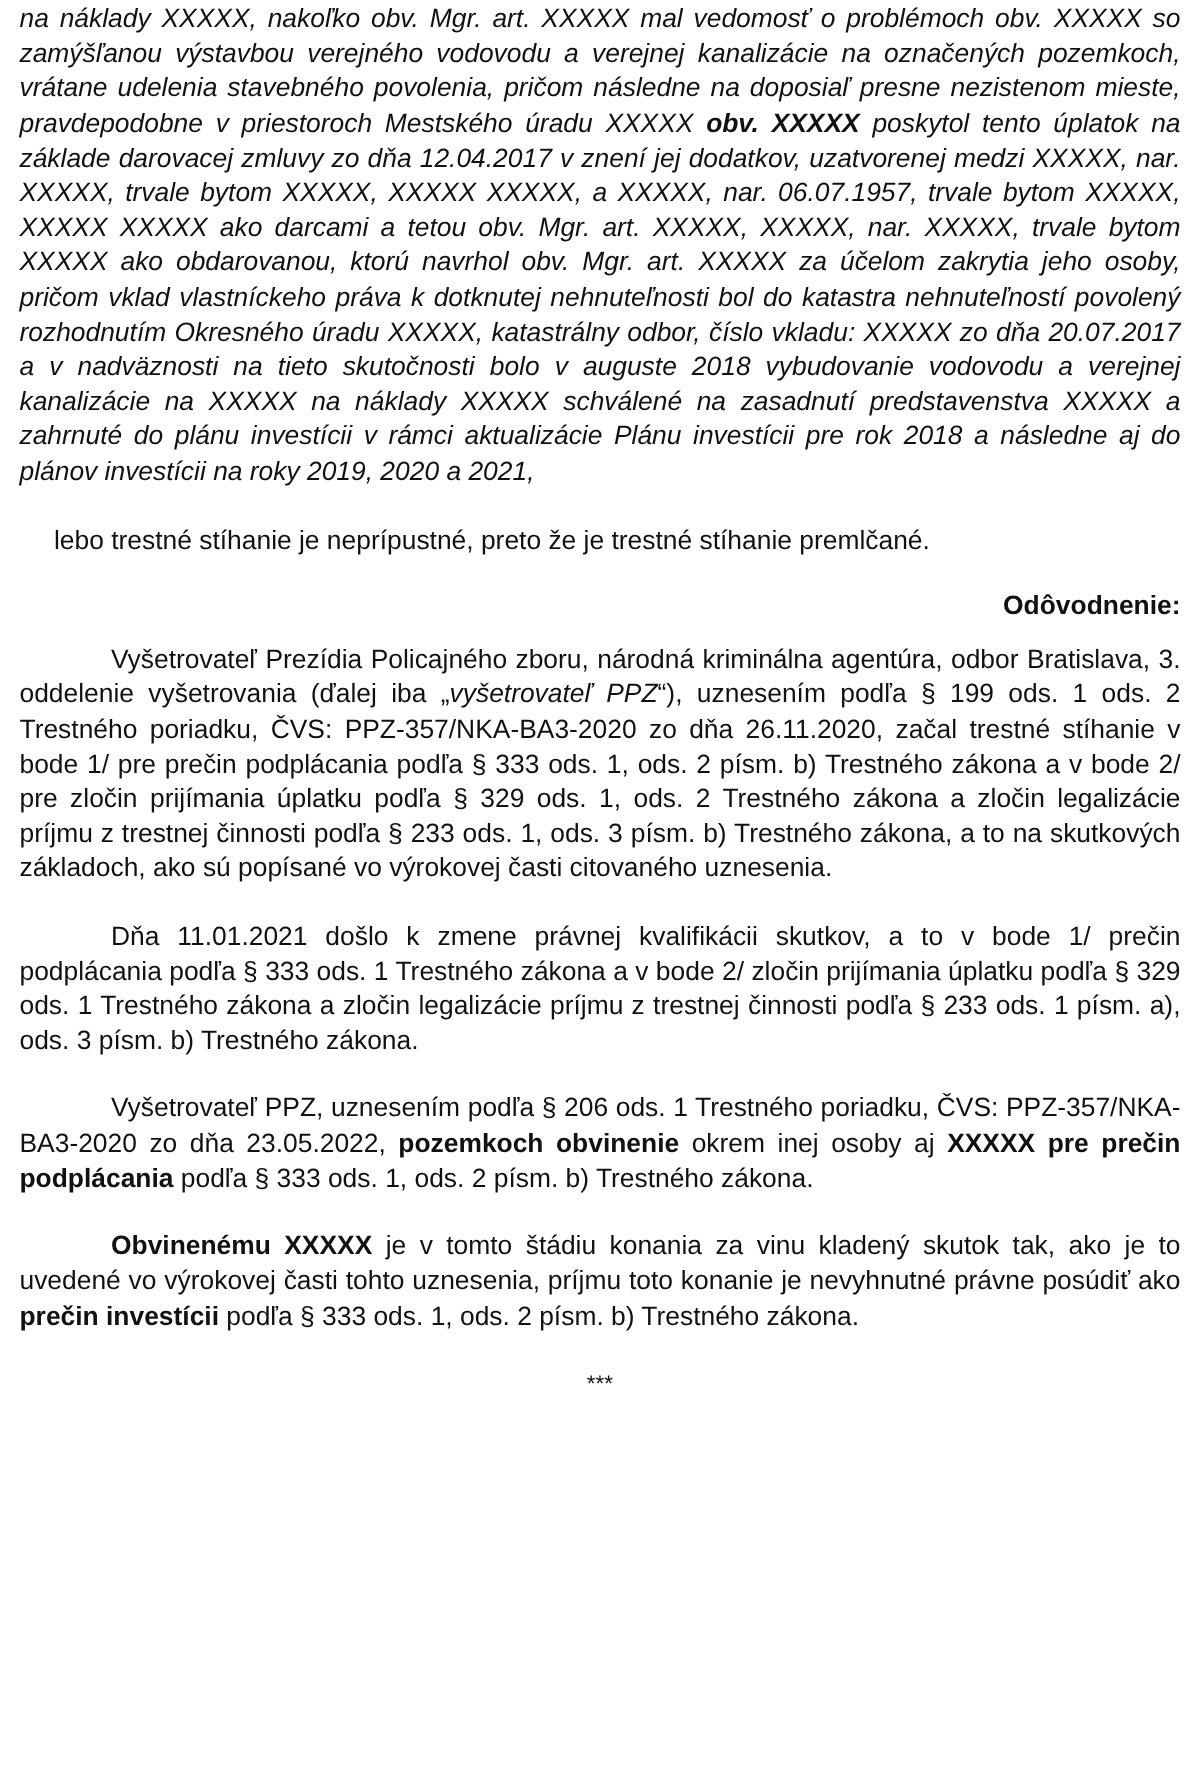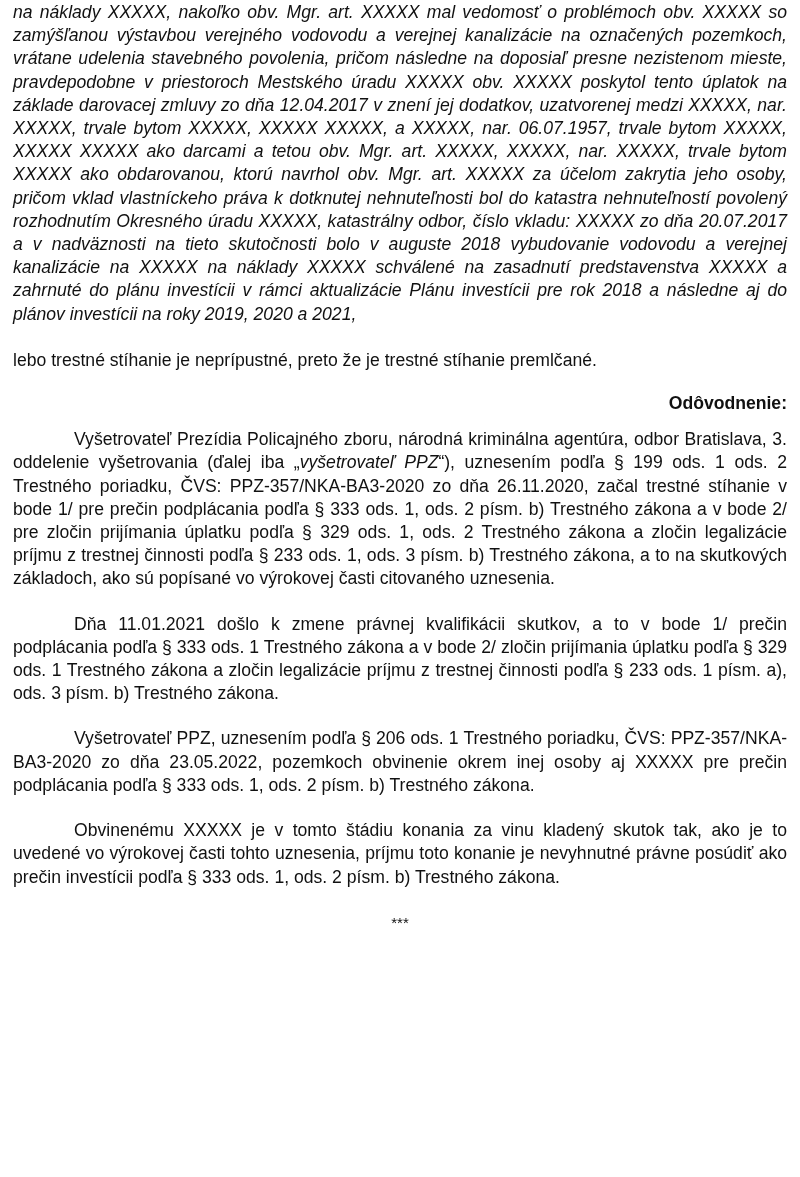--- a/index.html
+++ b/index.html
@@ -7,25 +7,25 @@
     width: 800px; height: 1177px; overflow: hidden; position: relative;
     font-family: "Liberation Sans", sans-serif;
     color: #111111;
     font-size: 17.6px;
     line-height: 23.2px;
   }
   .page { position: absolute; left: 13px; top: 1px; width: 774px; }
   p { margin: 0; text-align: justify; }
   .italic { font-style: italic; }
   .indent { text-indent: 61px; }
-  .gap-1 { margin-top: 23px; }
+  .gap-1 { margin-top: 23px; margin-left: 23px; }
   .gap-2 { margin-top: 20px; }
   .gap-3 { margin-top: 22px; }
   .heading { font-weight: bold; }
-  b { font-weight: normal; margin-top: 16px; }
+  b { font-weight: bold; margin-top: 16px; }
   .stars { text-align: center; margin-top: 22px; font-size: 15px; }
 </style>
 </head>
 <body>
 
 <div class="page">
 
   <p class="italic"><span>na náklady XXXXX, nakoľko obv. Mgr. art. XXXXX mal vedomosť o problémoch obv. XXXXX so zamýšľanou výstavbou verejného vodovodu a verejnej kanalizácie na označených pozemkoch, vrátane udelenia stavebného povolenia, pričom následne na doposiaľ presne nezistenom mieste, pravdepodobne v priestoroch Mestského úradu XXXXX </span><b>obv. XXXXX</b><span> poskytol tento úplatok na základe darovacej zmluvy zo dňa 12.04.2017 v znení jej dodatkov, uzatvorenej medzi XXXXX, nar. XXXXX, trvale bytom XXXXX, XXXXX XXXXX, a XXXXX, nar. 06.07.1957, trvale bytom XXXXX, XXXXX XXXXX  ako darcami a tetou obv. Mgr. art. XXXXX, XXXXX, nar. XXXXX, trvale bytom XXXXX ako obdarovanou, ktorú navrhol obv. Mgr. art. XXXXX za účelom zakrytia jeho osoby, pričom vklad vlastníckeho práva k dotknutej nehnuteľnosti bol do katastra nehnuteľností povolený rozhodnutím Okresného úradu XXXXX, katastrálny odbor, číslo vkladu: XXXXX zo dňa 20.07.2017 a v nadväznosti na tieto skutočnosti bolo v auguste 2018 vybudovanie vodovodu a verejnej kanalizácie na XXXXX na náklady XXXXX schválené na zasadnutí predstavenstva XXXXX a zahrnuté do plánu investícii v rámci aktualizácie Plánu investícii pre rok 2018 a následne aj do plánov investícii na roky 2019, 2020 a 2021,</span></p>
 
   <p class="gap-1" style="text-align:left;">lebo trestné stíhanie je neprípustné, preto že je  trestné stíhanie premlčané.</p>

